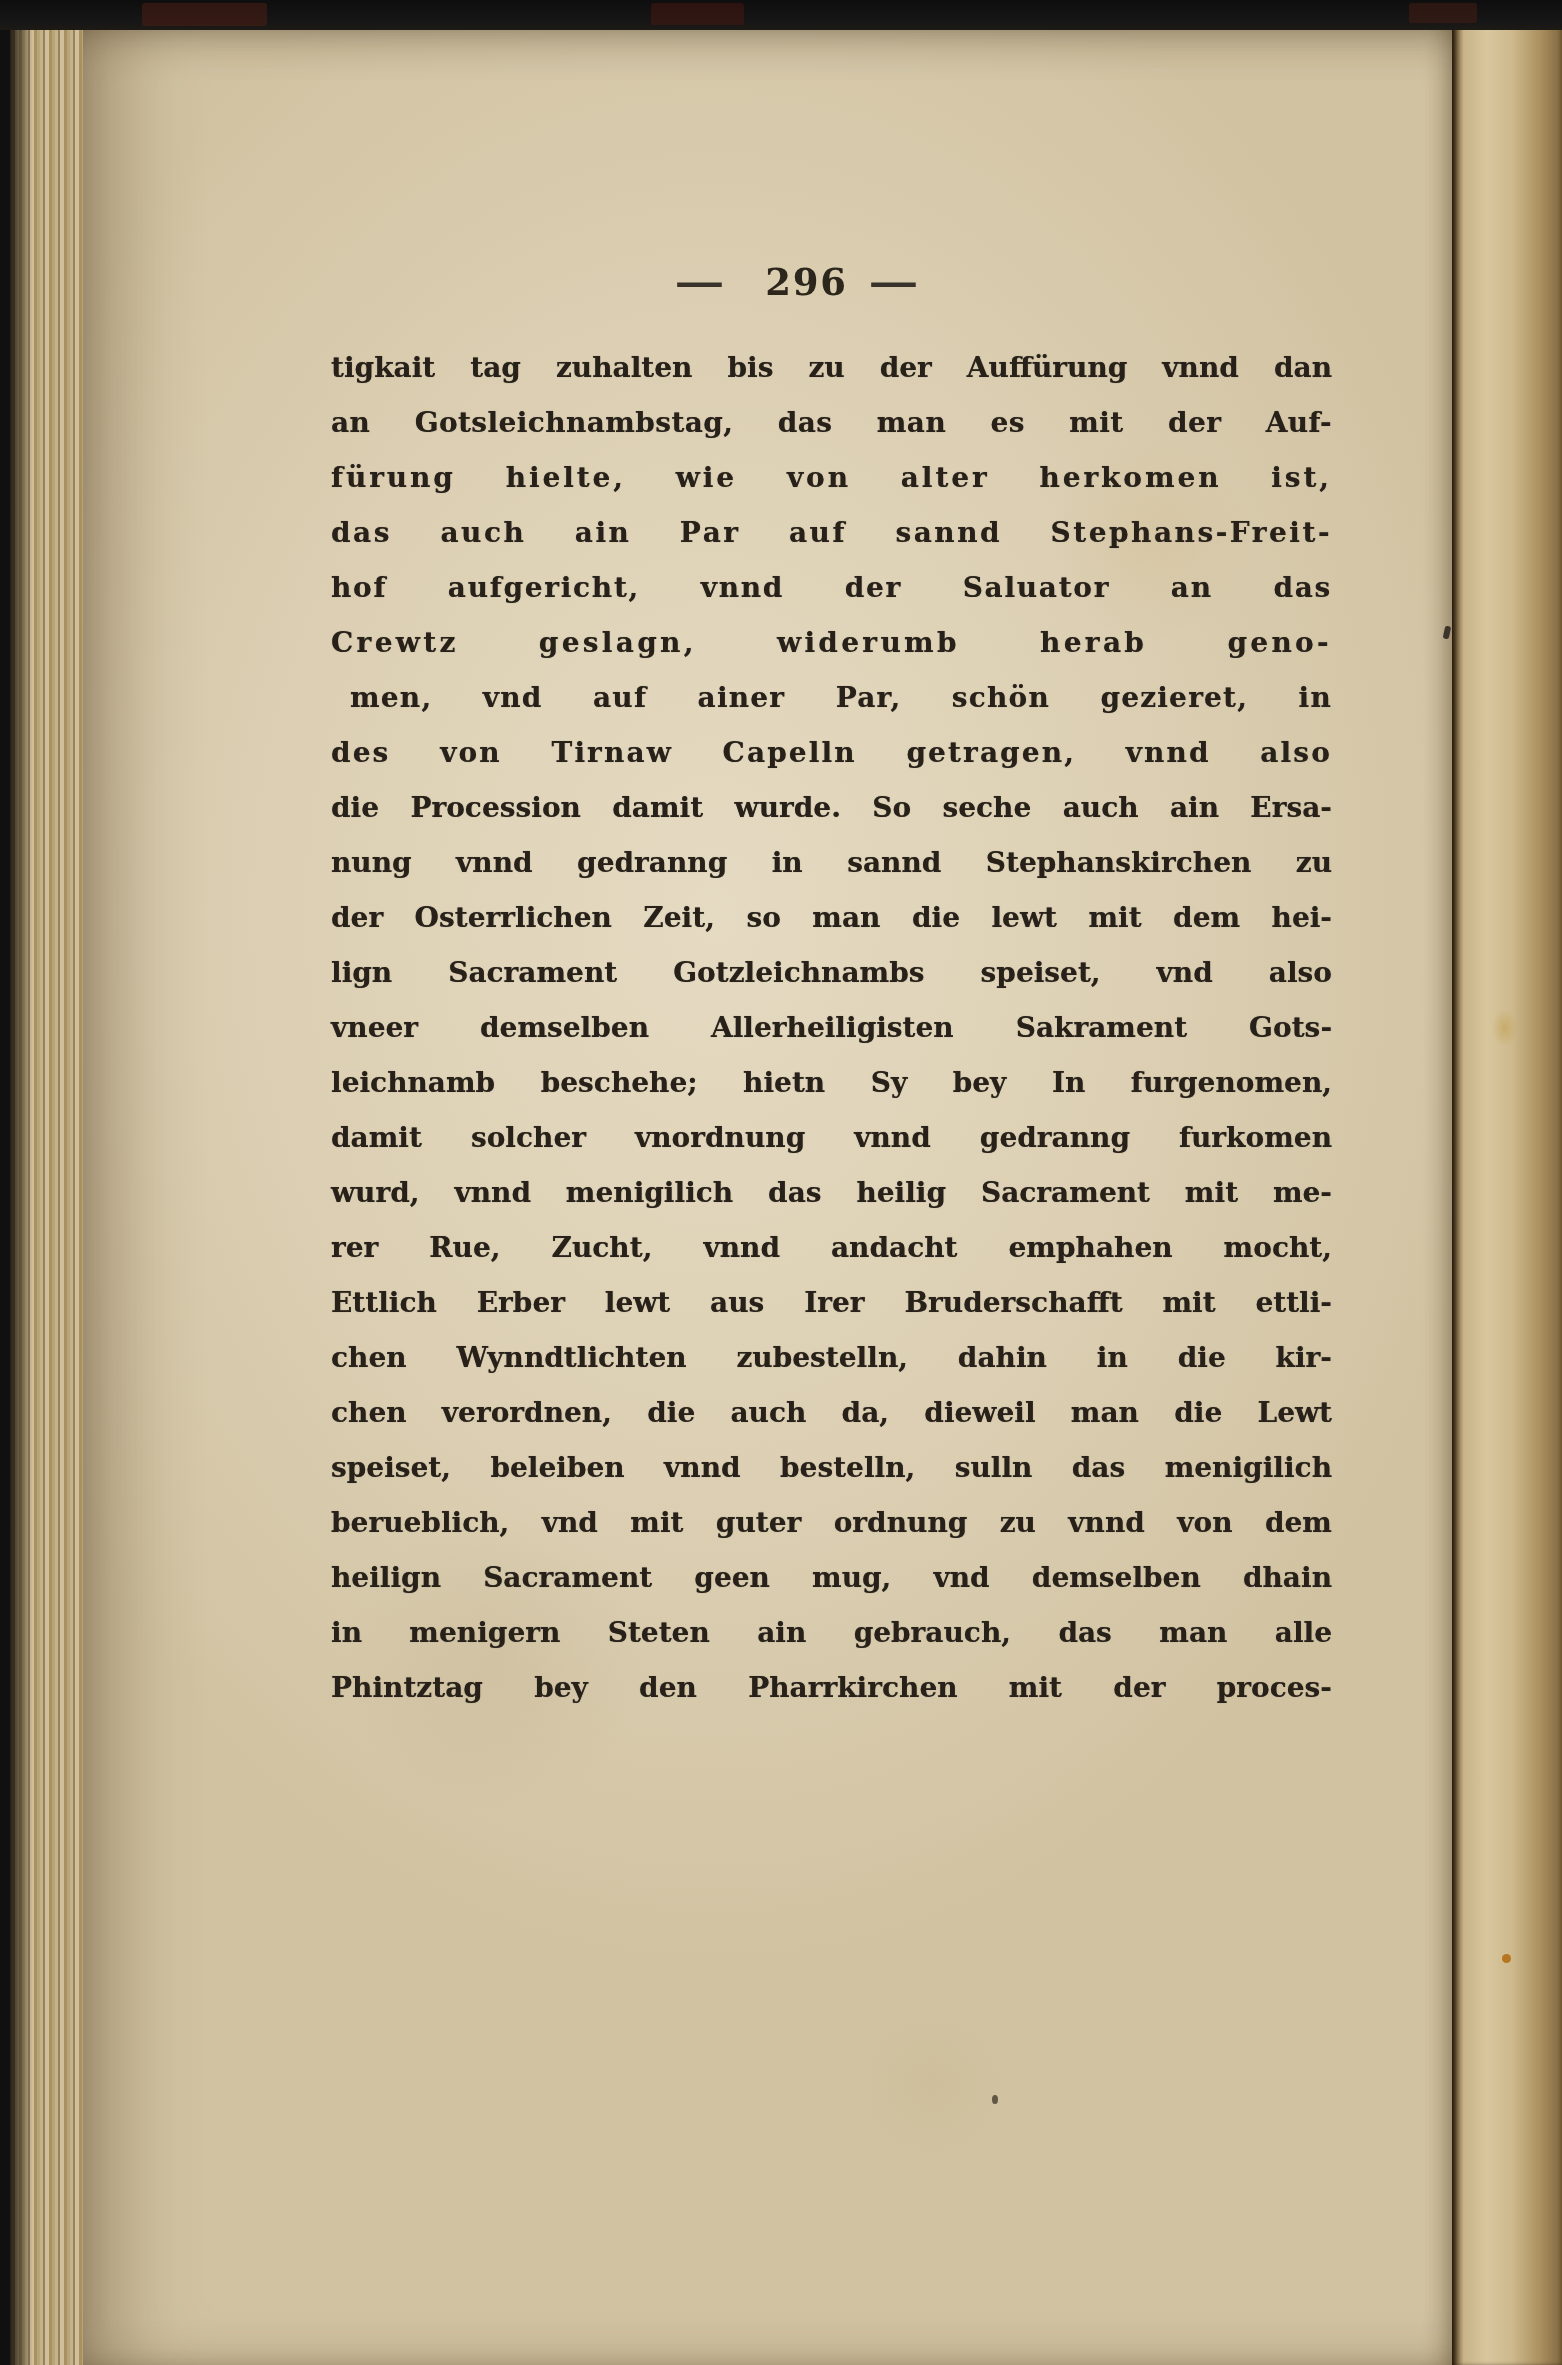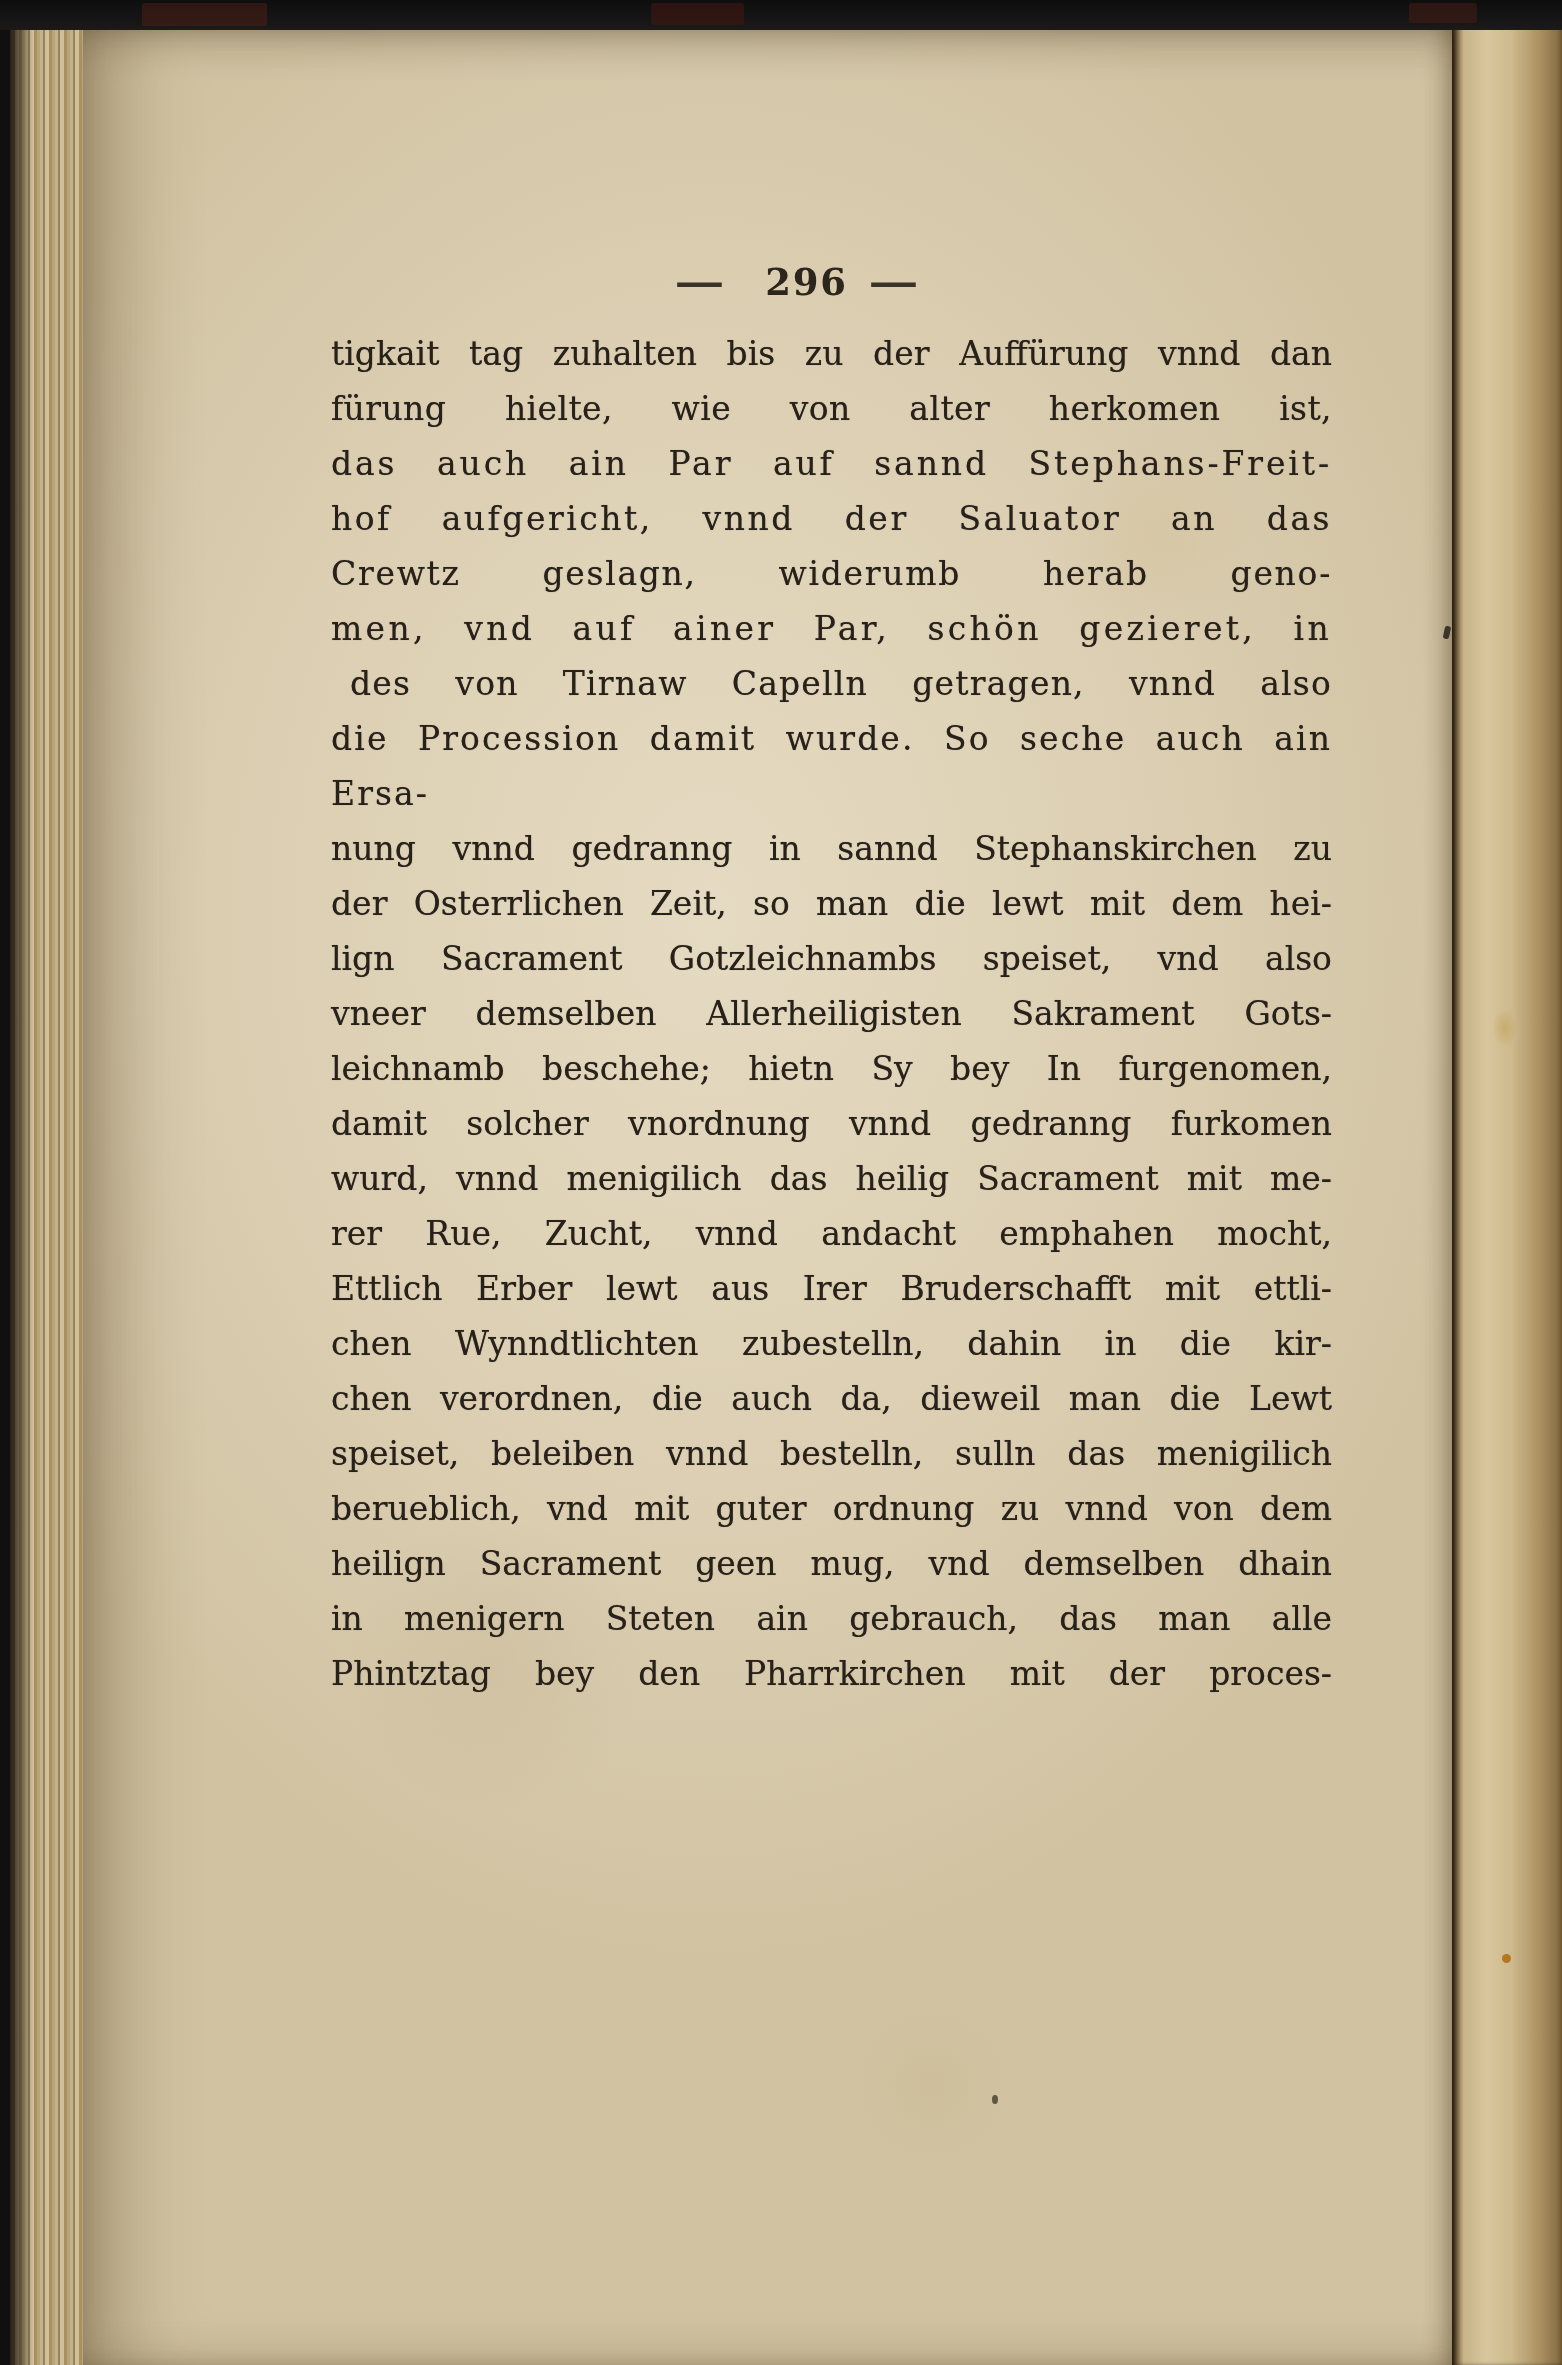--- a/index.html
+++ b/index.html
@@ -42,22 +42,22 @@
   .header {
     position:absolute; top:235px; left:0; width:100%; padding-left:58px; box-sizing:border-box;
     display:flex; justify-content:center; align-items:center; gap:27px;
     color:#2c261d;
   }
   .header .dash { font-size:37px; font-weight:700; transform:scaleX(1.35); color:#3a332a; }
   .header .pnum { font-size:37px; font-weight:700; letter-spacing:1.7px;margin-left:20px; }
 
   
   .textblock {
-    position:absolute; left:248px; top:301px; width:1001px;
-    color:#27211a; font-size:33px; font-weight:400; line-height:55px;
+    position:absolute; left:248px; top:315px; width:1001px;
+    color:#27211a; font-size:28px; font-weight:700; line-height:55px;
     text-shadow:0 0 0.8px rgba(39,33,26,.55);
     word-spacing:1.7px;
   }
   .textblock .line { text-align:justify; text-align-last:justify; }
   
   .textblock .line:nth-child(2) { letter-spacing:0.4px; }
   .textblock .line:nth-child(3) { letter-spacing:2.9px; }
   .textblock .line:nth-child(4) { letter-spacing:2.5px; }
   .textblock .line:nth-child(5) { letter-spacing:1.7px; }
   .textblock .line:nth-child(6) { letter-spacing:3.3px; }
@@ -111,20 +111,21 @@
   <div class="page">
 
     <div class="header">
       <span class="dash">—</span>
       <span class="pnum">296</span>
       <span class="dash">—</span>
     </div>
 
     <div class="textblock">
       <div class="line">tigkait tag zuhalten bis zu der Auffürung vnnd dan</div>
+      <div class="line">an Gotsleichnambstag, das man es mit der Auf-</div>
       <div class="line">fürung hielte, wie von alter herkomen ist,</div>
       <div class="line">das auch ain Par auf sannd Stephans-Freit-</div>
       <div class="line">hof aufgericht, vnnd der Saluator an das</div>
       <div class="line">Crewtz geslagn, widerumb herab geno-</div>
       <div class="line">men, vnd auf ainer Par, schön gezieret, in</div>
       <div class="line">des von Tirnaw Capelln getragen, vnnd also</div>
       <div class="line">die Procession damit wurde. So seche auch ain Ersa-</div>
       <div class="line">nung vnnd gedranng in sannd Stephanskirchen zu</div>
       <div class="line">der Osterrlichen Zeit, so man die lewt mit dem hei-</div>
       <div class="line">lign Sacrament Gotzleichnambs speiset, vnd also</div>

